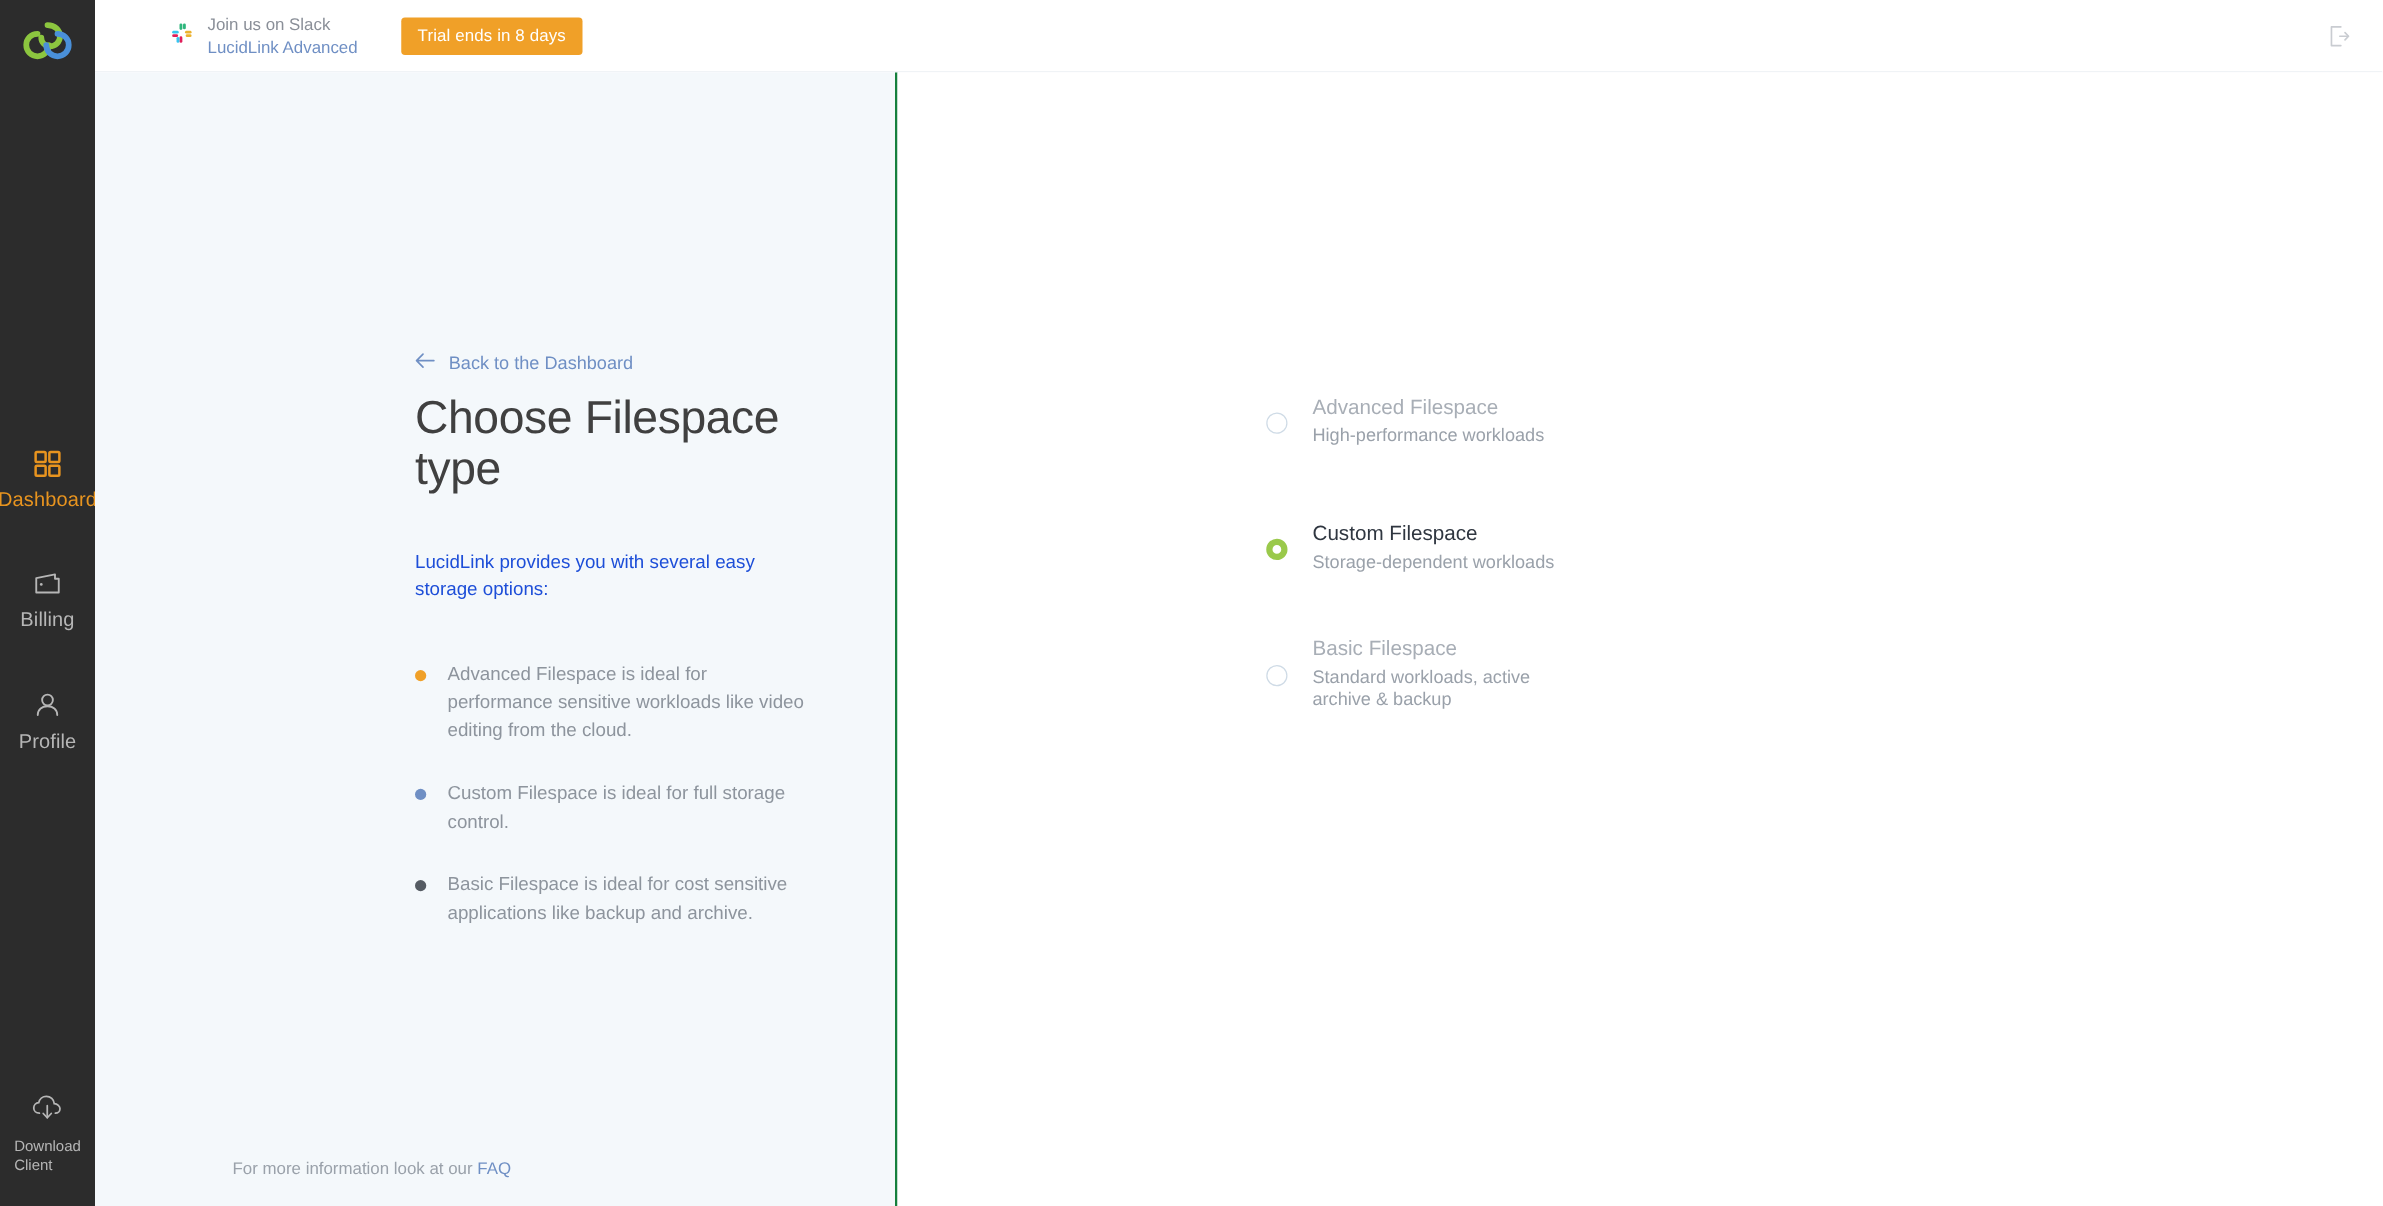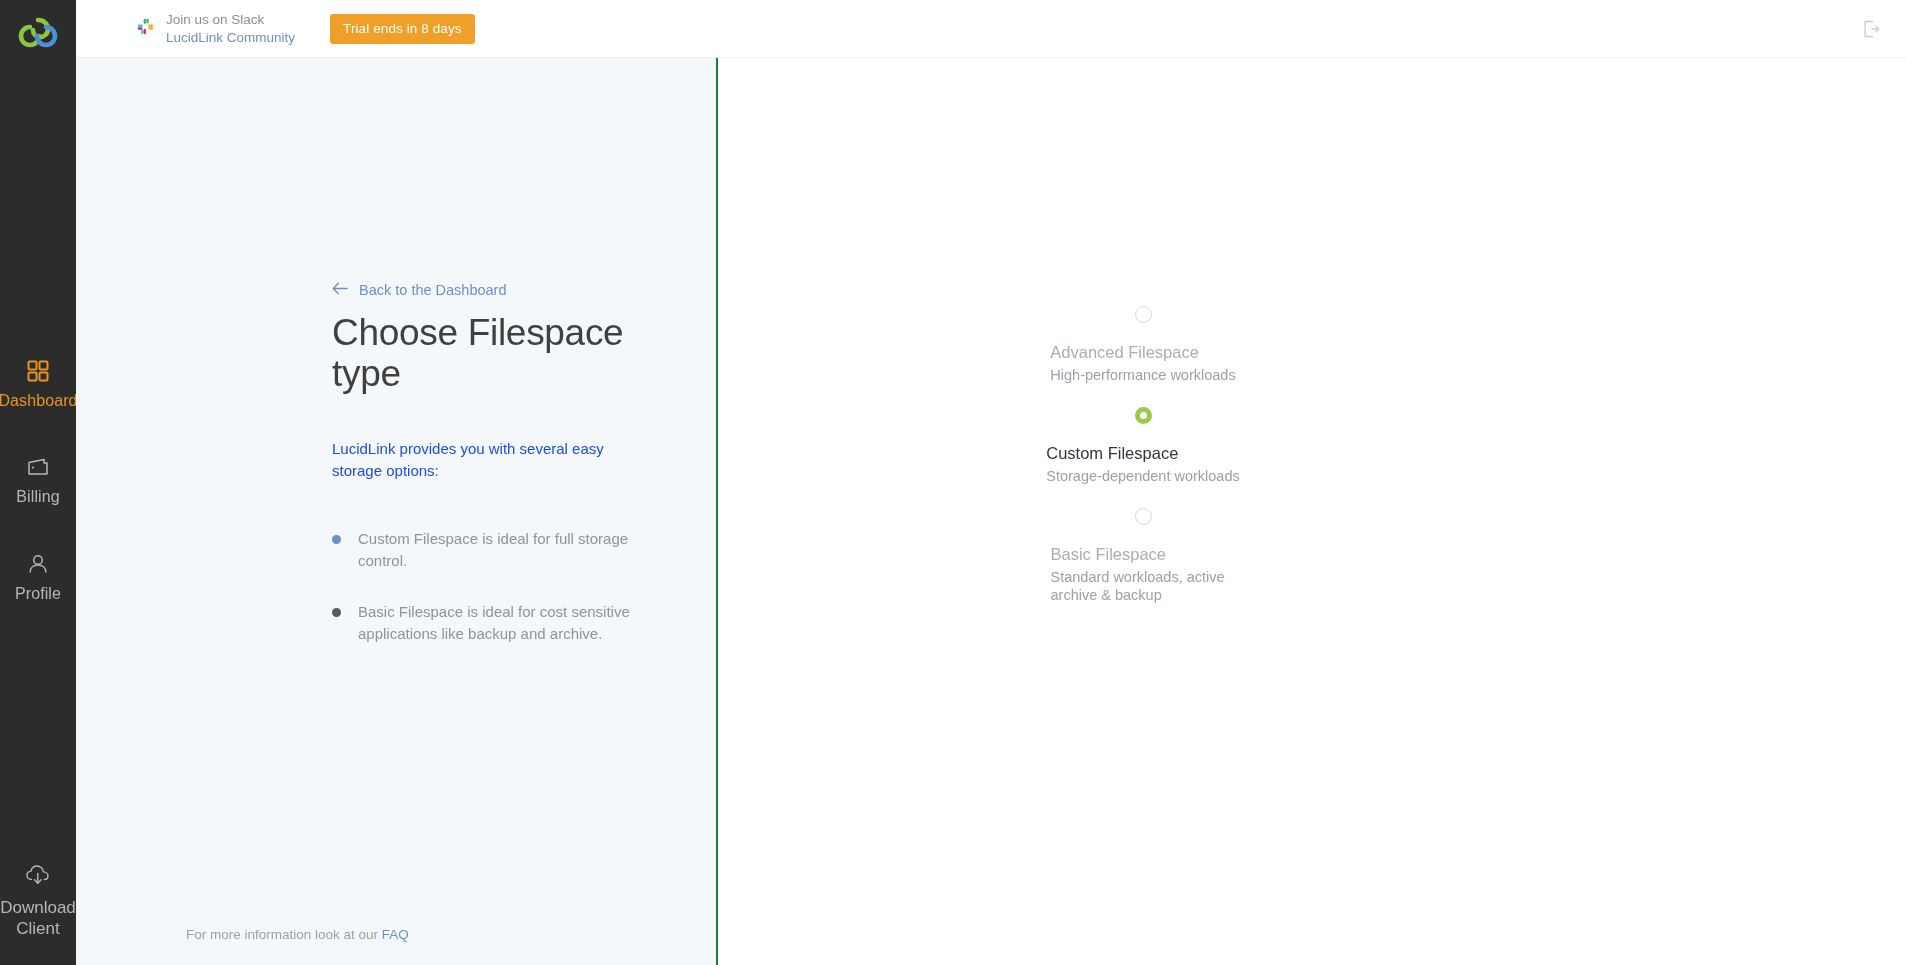--- a/index.html
+++ b/index.html
@@ -19,21 +19,21 @@
   }
   .rail-logo { margin-top:10px; width:60px; height:48px; display:flex; align-items:center; justify-content:center; }
   .rail-nav { margin-top:300px; width:100%; display:flex; flex-direction:column; align-items:center; gap:44px; }
   .rail-item { display:flex; flex-direction:column; align-items:center; gap:8px; cursor:pointer; width:100%; }
   .rail-item .ricon { width:26px; height:26px; display:flex; align-items:center; justify-content:center; }
   .rail-item .rlabel {
     font-size:16px; color:#b6b6b6; line-height:1.15; text-align:center; letter-spacing:.1px;
   }
   .rail-item.active .rlabel { color:#e8941f; }
   .rail-bottom { position:absolute; bottom:26px; width:100%; display:flex; justify-content:center; }
-  .rail-bottom .rlabel { font-size:17px; color:#b6b6b6; text-align:center; line-height:1.2; }
+  .rail-bottom .rlabel { font-size:12px; color:#b6b6b6; text-align:left; line-height:1.2; }
 
   
   .stage { flex:1; display:flex; flex-direction:column; height:965px; }
 
   
   .topbar {
     height:58px; flex:0 0 58px; background:#ffffff; border-bottom:1px solid #eceff3;
     display:flex; align-items:center; padding:0 22px 0 60px; position:relative;
   }
   .slack-block { display:flex; align-items:center; gap:11px; }
@@ -65,21 +65,21 @@
   .bullet { display:flex; gap:17px; }
   .dot { width:9px; height:9px; border-radius:50%; margin-top:7px; flex:0 0 9px; }
   .btext { font-size:15px; color:#8d949d; line-height:1.5; width:290px; }
   .footer-note { position:absolute; left:110px; bottom:23px; font-size:13.5px; color:#9aa1aa; }
   .footer-note a { color:#6f8fc4; text-decoration:none; }
 
   
   .right-pane { flex:1; position:relative; background:#ffffff; }
 
   .options { position:absolute; left:295px; top:248px; width:260px; }
-  .opt { display:flex; align-items:center; gap:20px; height:64px; cursor:pointer;flex-direction:column; }
+  .opt { display:flex; align-items:center; gap:20px; height:64px; cursor:pointer; }
   .opt + .opt { margin-top:37px; }
   .radio { width:17px; height:17px; border-radius:50%; border:1.6px solid #cfdbe6; flex:0 0 17px; background:#fff; }
   .opt.selected .radio {
     border:5px solid #9ac94b; background:#ffffff;
   }
   .opt-text .opt-title { font-size:16.5px; color:#a8aeb6; line-height:1.2; }
   .opt.selected .opt-title { color:#2f3640; }
   .opt-text .opt-sub { font-size:14.5px; color:#9aa1aa; line-height:1.27; margin-top:3px; }
 </style>
 </head>
@@ -161,21 +161,21 @@
             <rect x="9.6" y="15.2" width="2.9" height="6.6" rx="1.45" fill="#e01e5a"></rect>
             <rect x="15.2" y="9.6" width="6.6" height="2.9" rx="1.45" fill="#ecb22e"></rect>
             <rect x="2.2" y="13.1" width="6.0" height="2.9" rx="1.45" fill="#e01e5a"></rect>
             <rect x="13.1" y="2.2" width="2.9" height="6.0" rx="1.45" fill="#2eb67d"></rect>
             <rect x="15.8" y="13.1" width="6.0" height="2.9" rx="1.45" fill="#ecb22e"></rect>
             <rect x="6.6" y="15.8" width="2.9" height="6.0" rx="1.45" fill="#36c5f0"></rect>
           </svg>
         </span>
         <span class="slack-text">
           <span class="slack-l1" style="display:block">Join us on Slack</span>
-          <span class="slack-l2" style="display:block">LucidLink Community</span>
+          <span class="slack-l2" style="display:block">LucidLink Advanced</span>
         </span>
       </div>
 
       <div class="trial-badge">Trial ends in 8 days</div>
 
       <div class="logout-btn">
         <svg width="20" height="20" viewBox="0 0 24 24">
           <path d="M14 3 H5 V21 H14" fill="none" stroke="#c9ccd1" stroke-width="1.6" stroke-linecap="round" stroke-linejoin="round"></path>
           <path d="M13 12 H21" fill="none" stroke="#c9ccd1" stroke-width="1.6" stroke-linecap="round"></path>
           <path d="M18 8.6 L21.4 12 L18 15.4" fill="none" stroke="#c9ccd1" stroke-width="1.6" stroke-linecap="round" stroke-linejoin="round"></path>
@@ -195,20 +195,24 @@
               </svg>
             </span>
             <span>Back to the Dashboard</span>
           </div>
 
           <h1 class="page-title">Choose Filespace type</h1>
 
           <p class="intro">LucidLink provides you with several easy storage options:</p>
 
           <div class="bullets">
+            <div class="bullet">
+              <span class="dot" style="background:#f0a028"></span>
+              <span class="btext">Advanced Filespace is ideal for performance sensitive workloads like video editing from the cloud.</span>
+            </div>
             <div class="bullet">
               <span class="dot" style="background:#6f8fc4"></span>
               <span class="btext">Custom Filespace is ideal for full storage control.</span>
             </div>
             <div class="bullet">
               <span class="dot" style="background:#555b63"></span>
               <span class="btext">Basic Filespace is ideal for cost sensitive applications like backup and archive.</span>
             </div>
           </div>
         </div>

